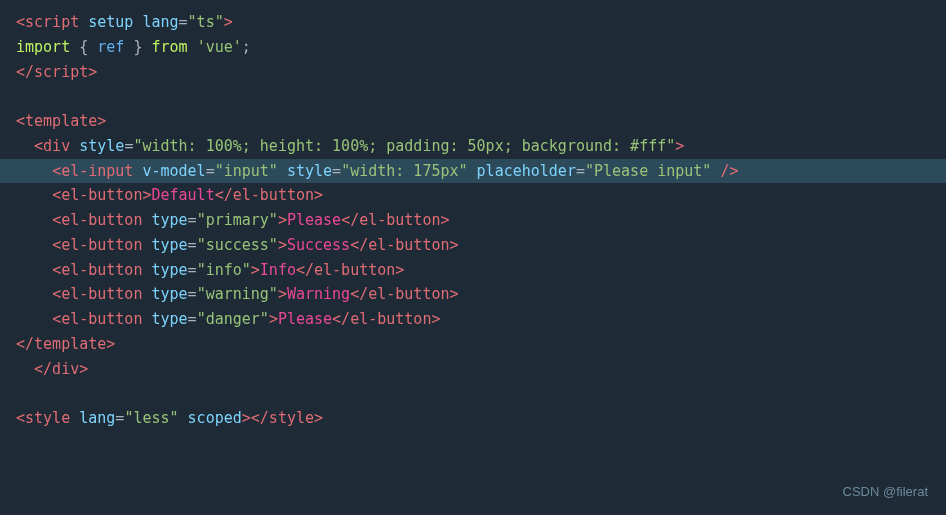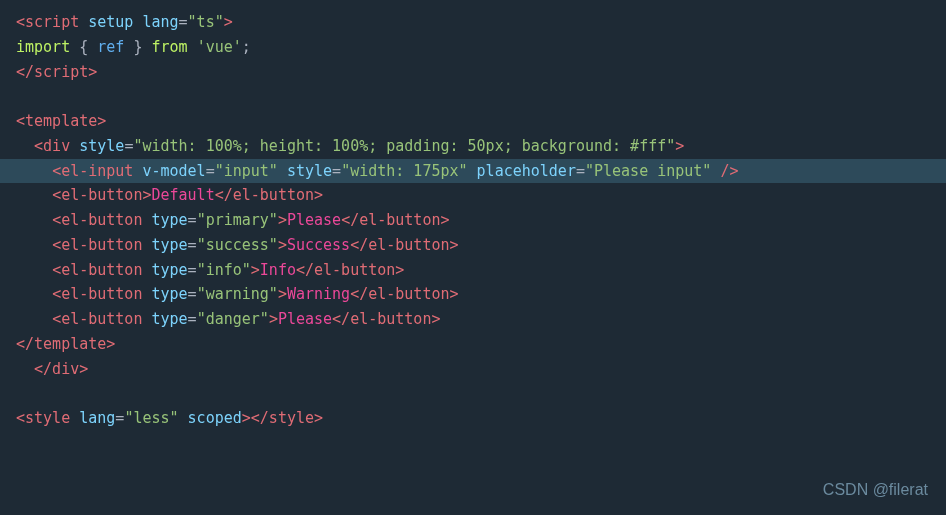--- a/index.html
+++ b/index.html
@@ -29,21 +29,21 @@
       white-space: pre;
       display: block;
       line-height: 1.65;
     }
 
     .watermark {
       position: absolute;
       bottom: 12px;
       right: 18px;
       color: #6b8a9e;
-      font-size: 16px;
+      font-size: 13px;
       font-family: Arial, sans-serif;
     }
 
     
     .c-tag       { color: #e06c75; }   
     .c-attr      { color: #7dd3fc; }   
     .c-string    { color: #98c379; }   
     .c-keyword   { color: #bef264; }   
     .c-default   { color: #abb2bf; }   
     .c-var       { color: #61afef; }   

